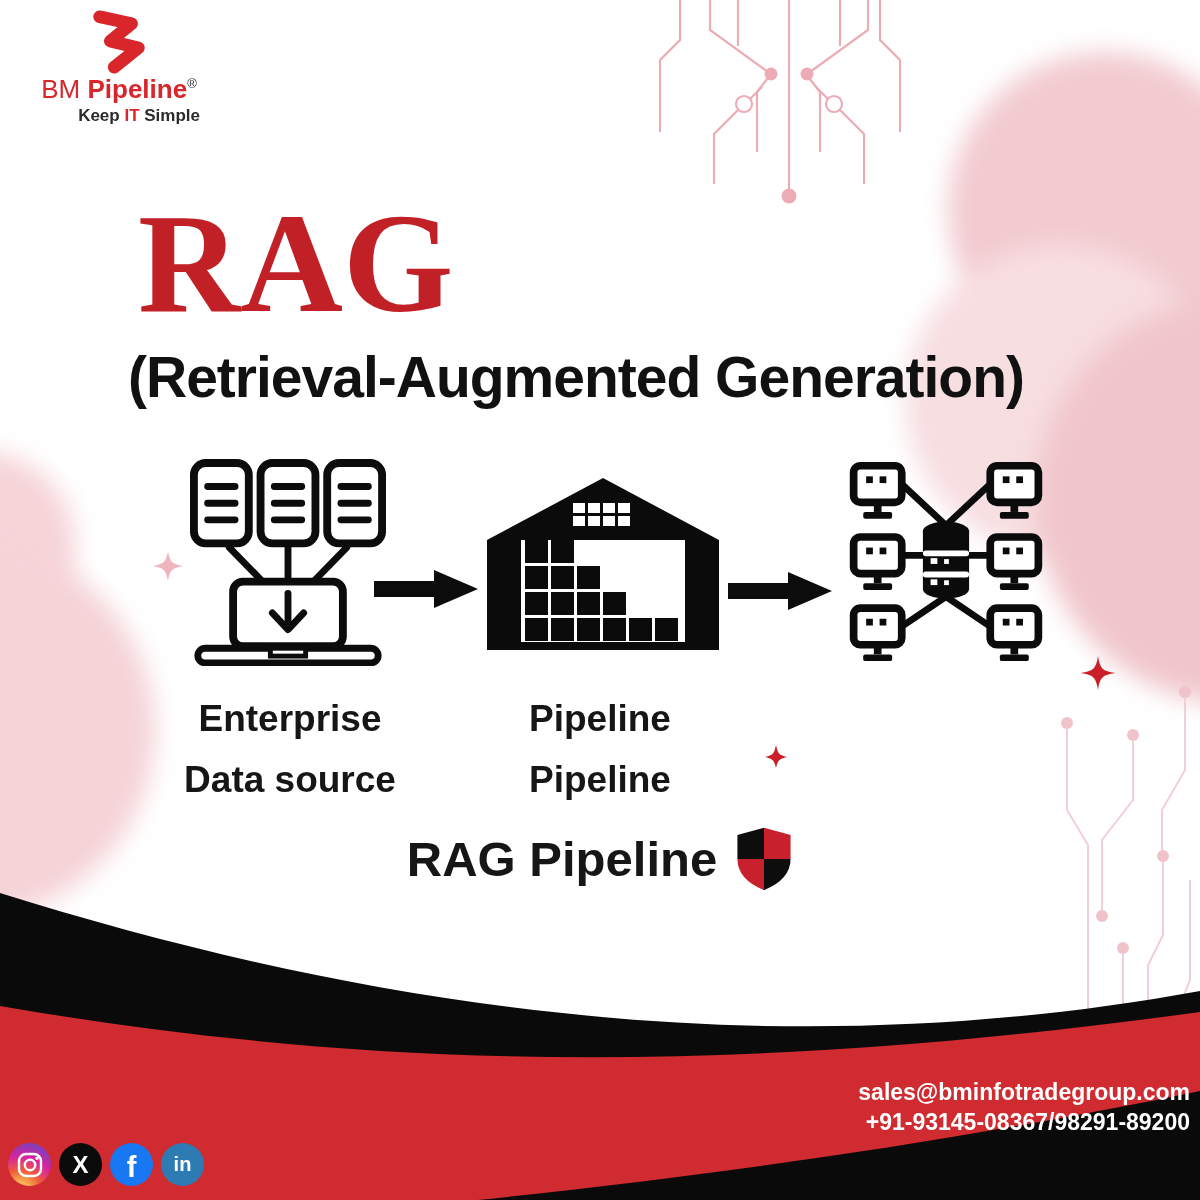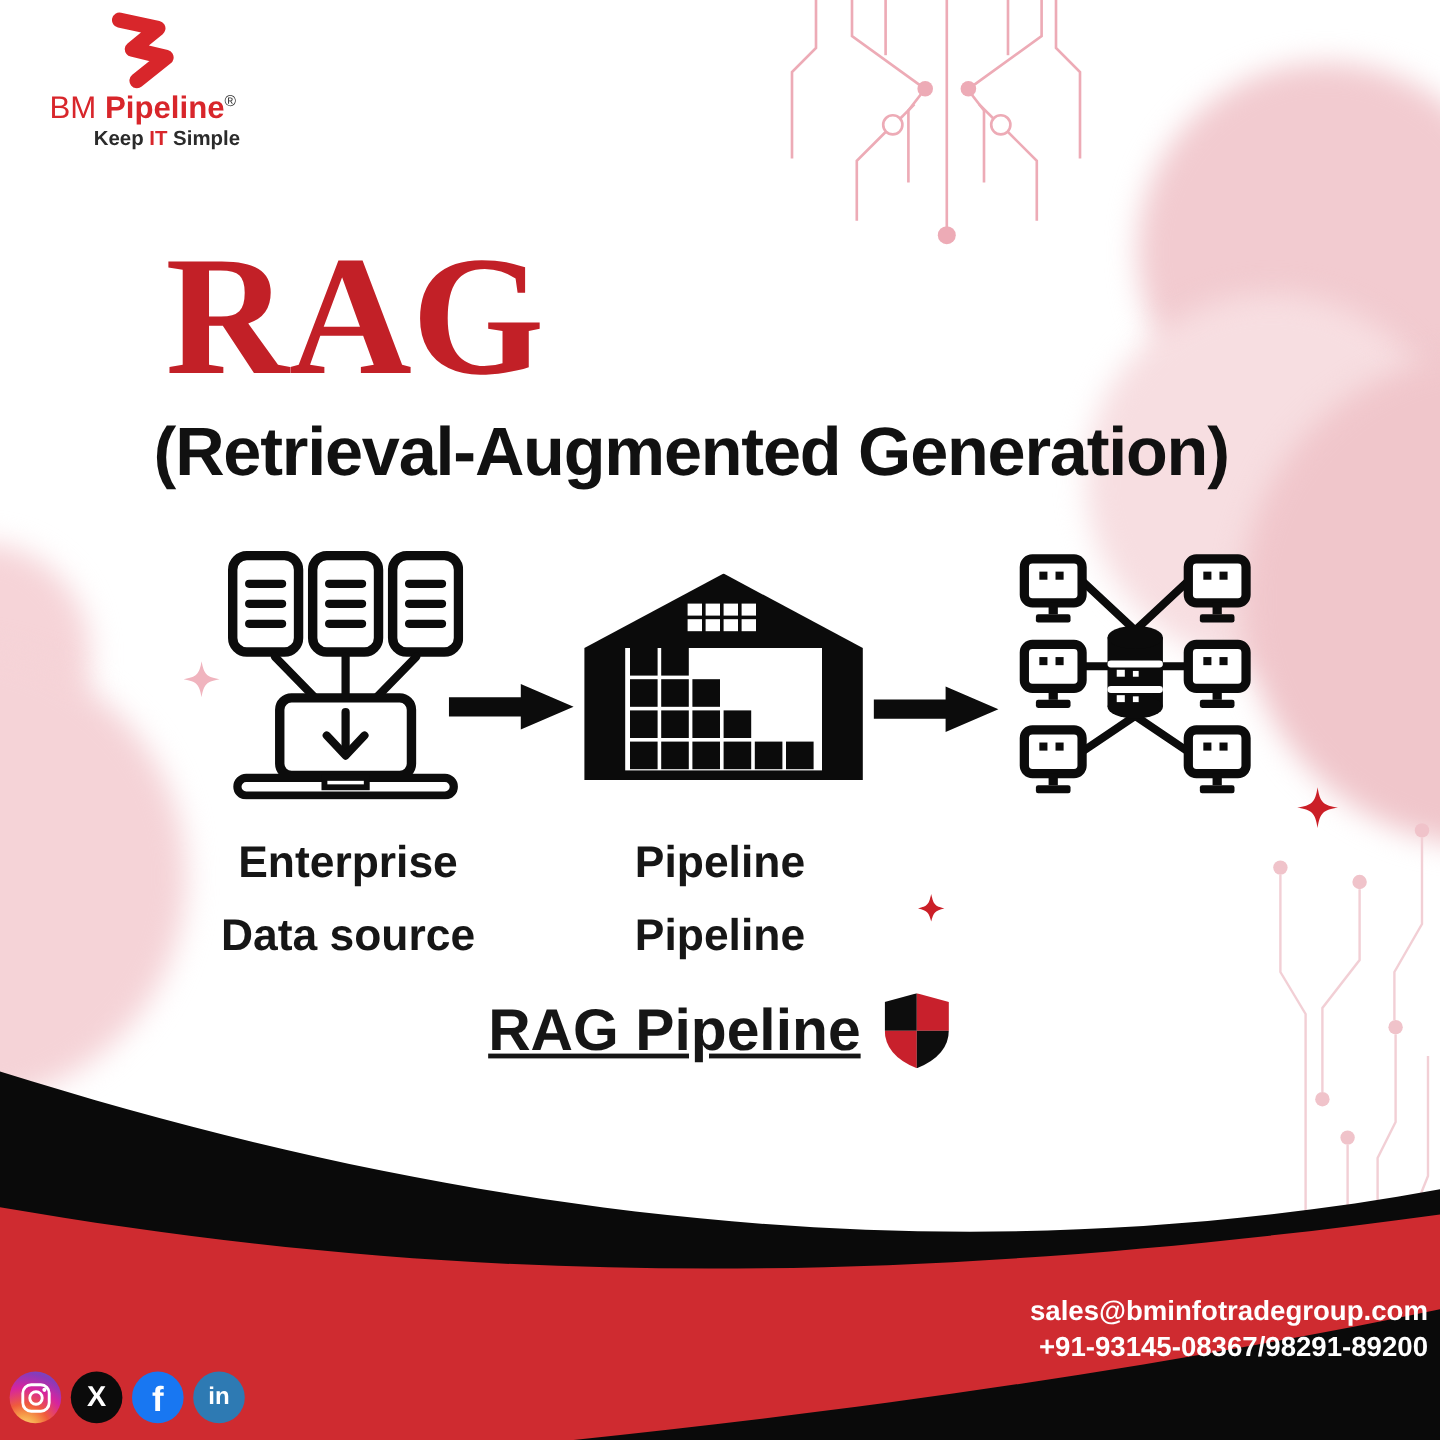--- a/index.html
+++ b/index.html
@@ -39,21 +39,21 @@
   .arrow{position:absolute;z-index:10;}
   .arrow-1{left:374px;top:568px;}
   .arrow-2{left:728px;top:570px;}
   .nlabel{position:absolute;z-index:10;width:300px;text-align:center;
     font-weight:700;font-size:37px;line-height:61px;color:#161616;}
   .nlabel-1{left:140px;top:688px;}
   .nlabel-2{left:450px;top:688px;}
   .nlabel-3{left:800px;top:702px;}
   .caption-row{position:absolute;left:0;right:0;top:826px;z-index:10;
     display:flex;justify-content:center;align-items:center;gap:18px;}
-  .caption{font-weight:700;font-size:49px;color:#161616;text-decoration:underline;}
+  .caption{font-weight:700;font-size:49px;color:#161616;}
   
   .social{position:absolute;left:8px;top:1143px;z-index:12;display:flex;gap:8px;}
   .sicon{width:43px;height:43px;border-radius:50%;display:flex;align-items:center;justify-content:center;overflow:hidden;}
   .sicon-ig{background:radial-gradient(circle at 28% 115%,#fed373 8%,#f6a14b 22%,#f05c3c 38%,#d6249f 62%,#8a3ab9 82%,#515bd4 100%);}
   .sicon-x{background:#0b0b0b;color:#fff;font-weight:700;font-size:24px;}
   .sicon-fb{background:#1877f2;color:#fff;font-weight:700;font-size:29px;}
   .sicon-fb span{display:block;margin-top:6px;}
   .sicon-li{background:#2e7ab3;color:#ffffff;font-weight:700;font-size:20px;}
   .website{position:absolute;left:455px;top:1154px;width:320px;z-index:12;text-align:center;
     color:#fff;font-weight:700;font-size:26px;}

